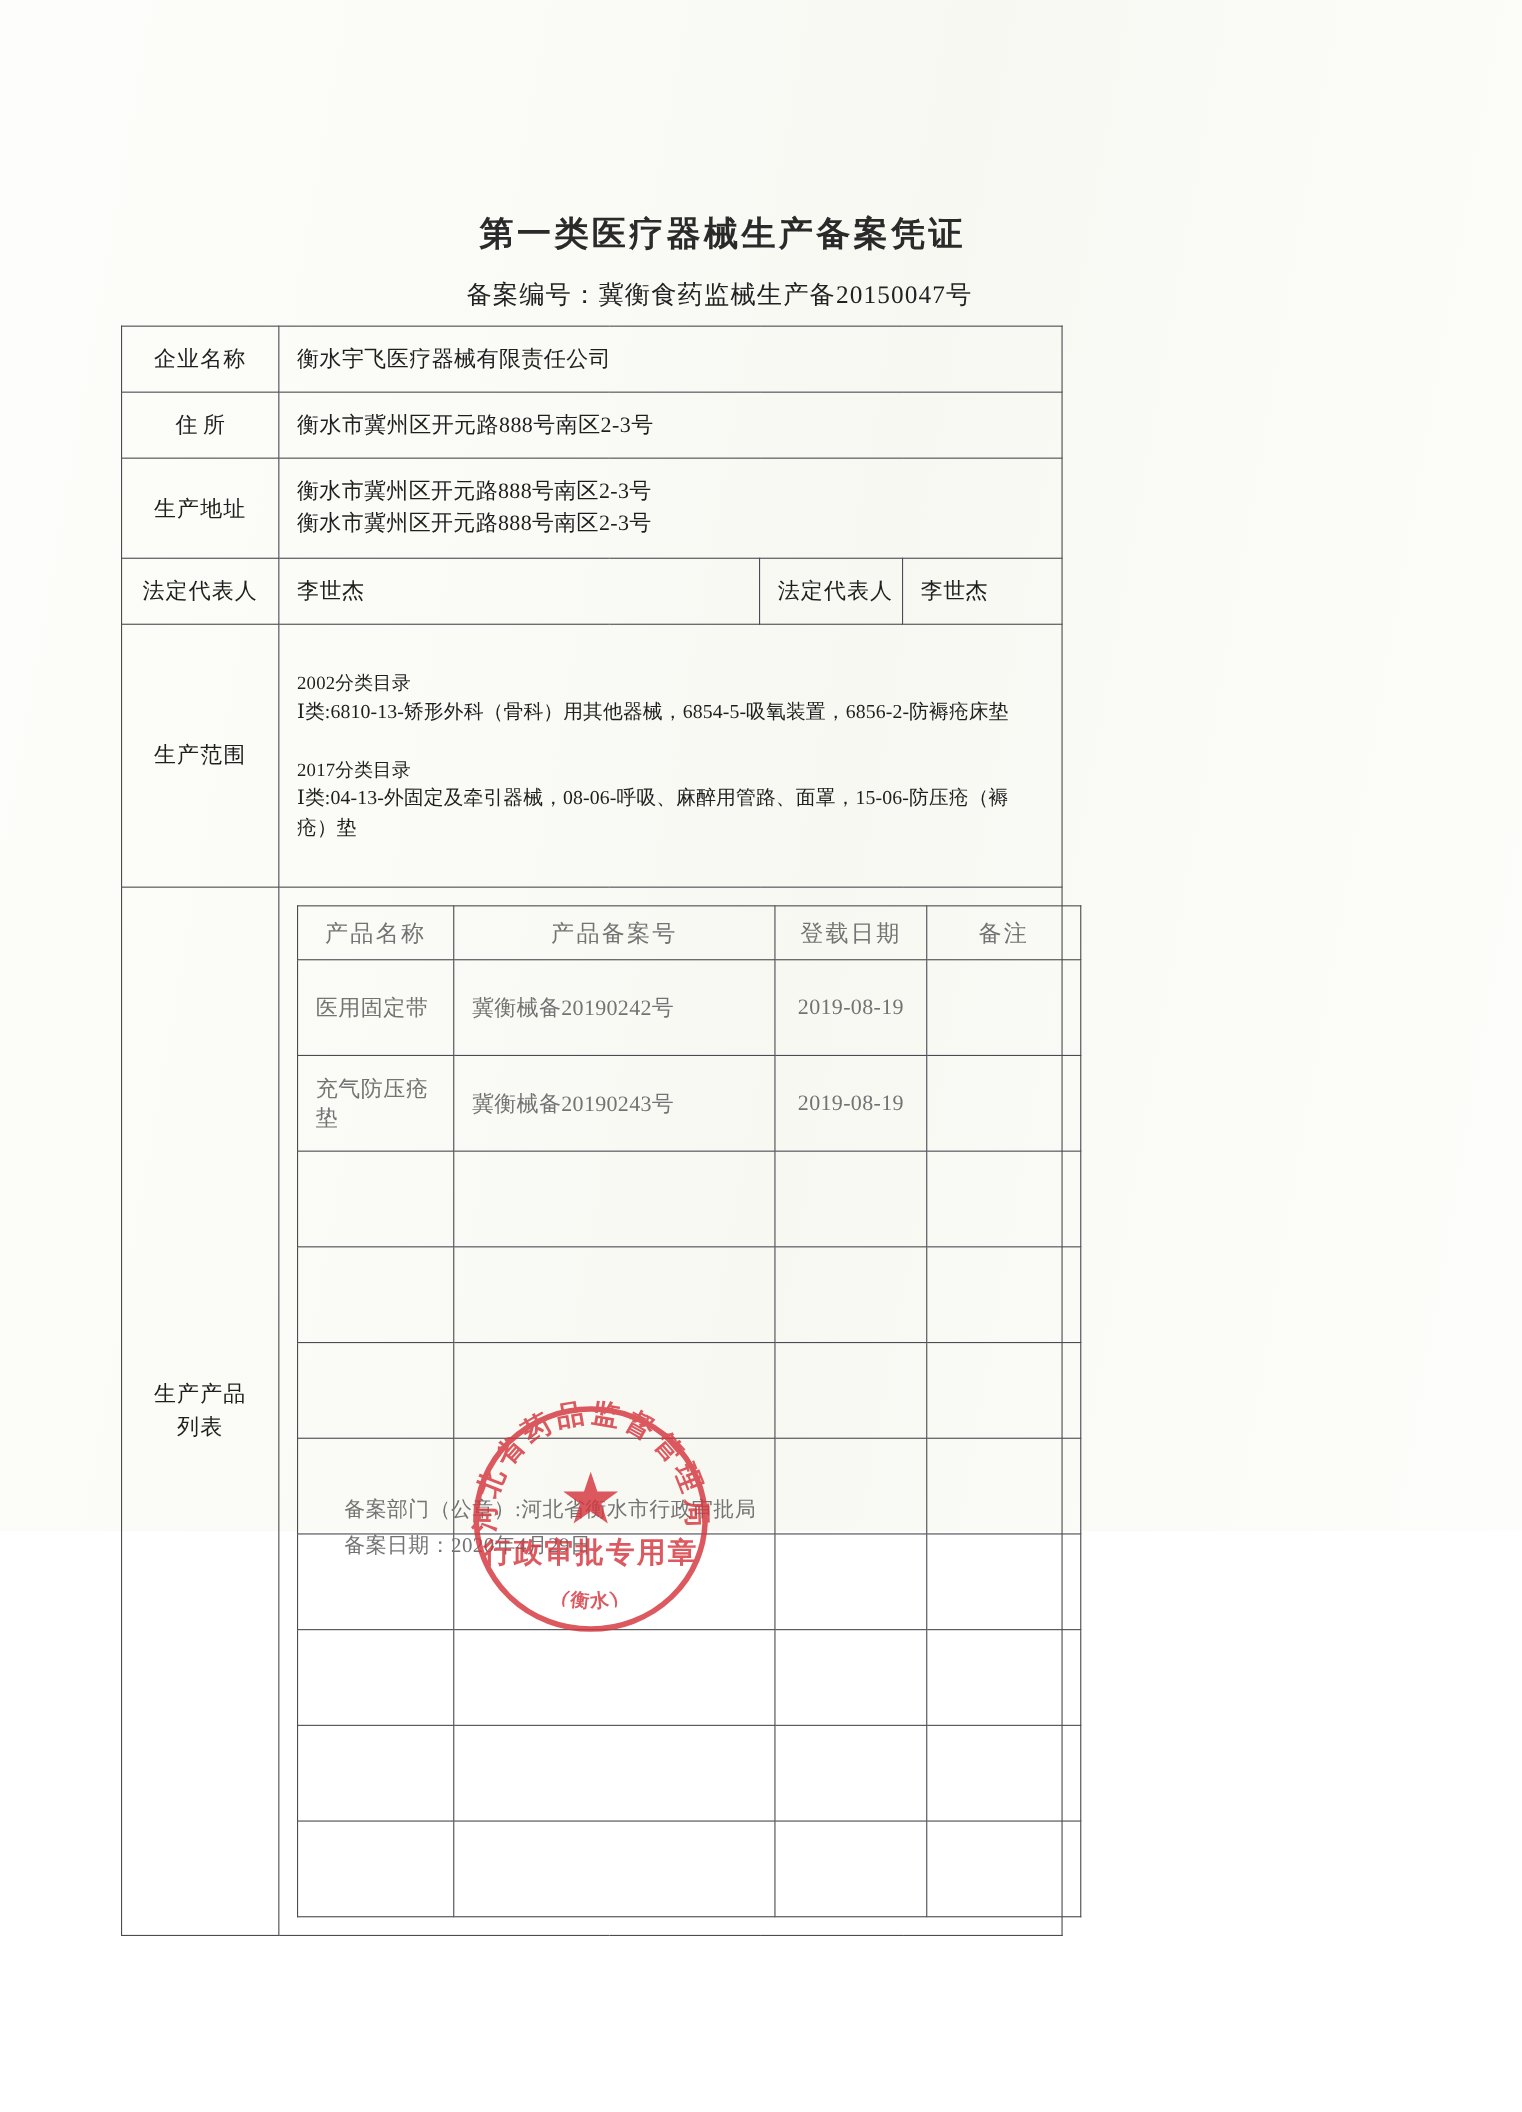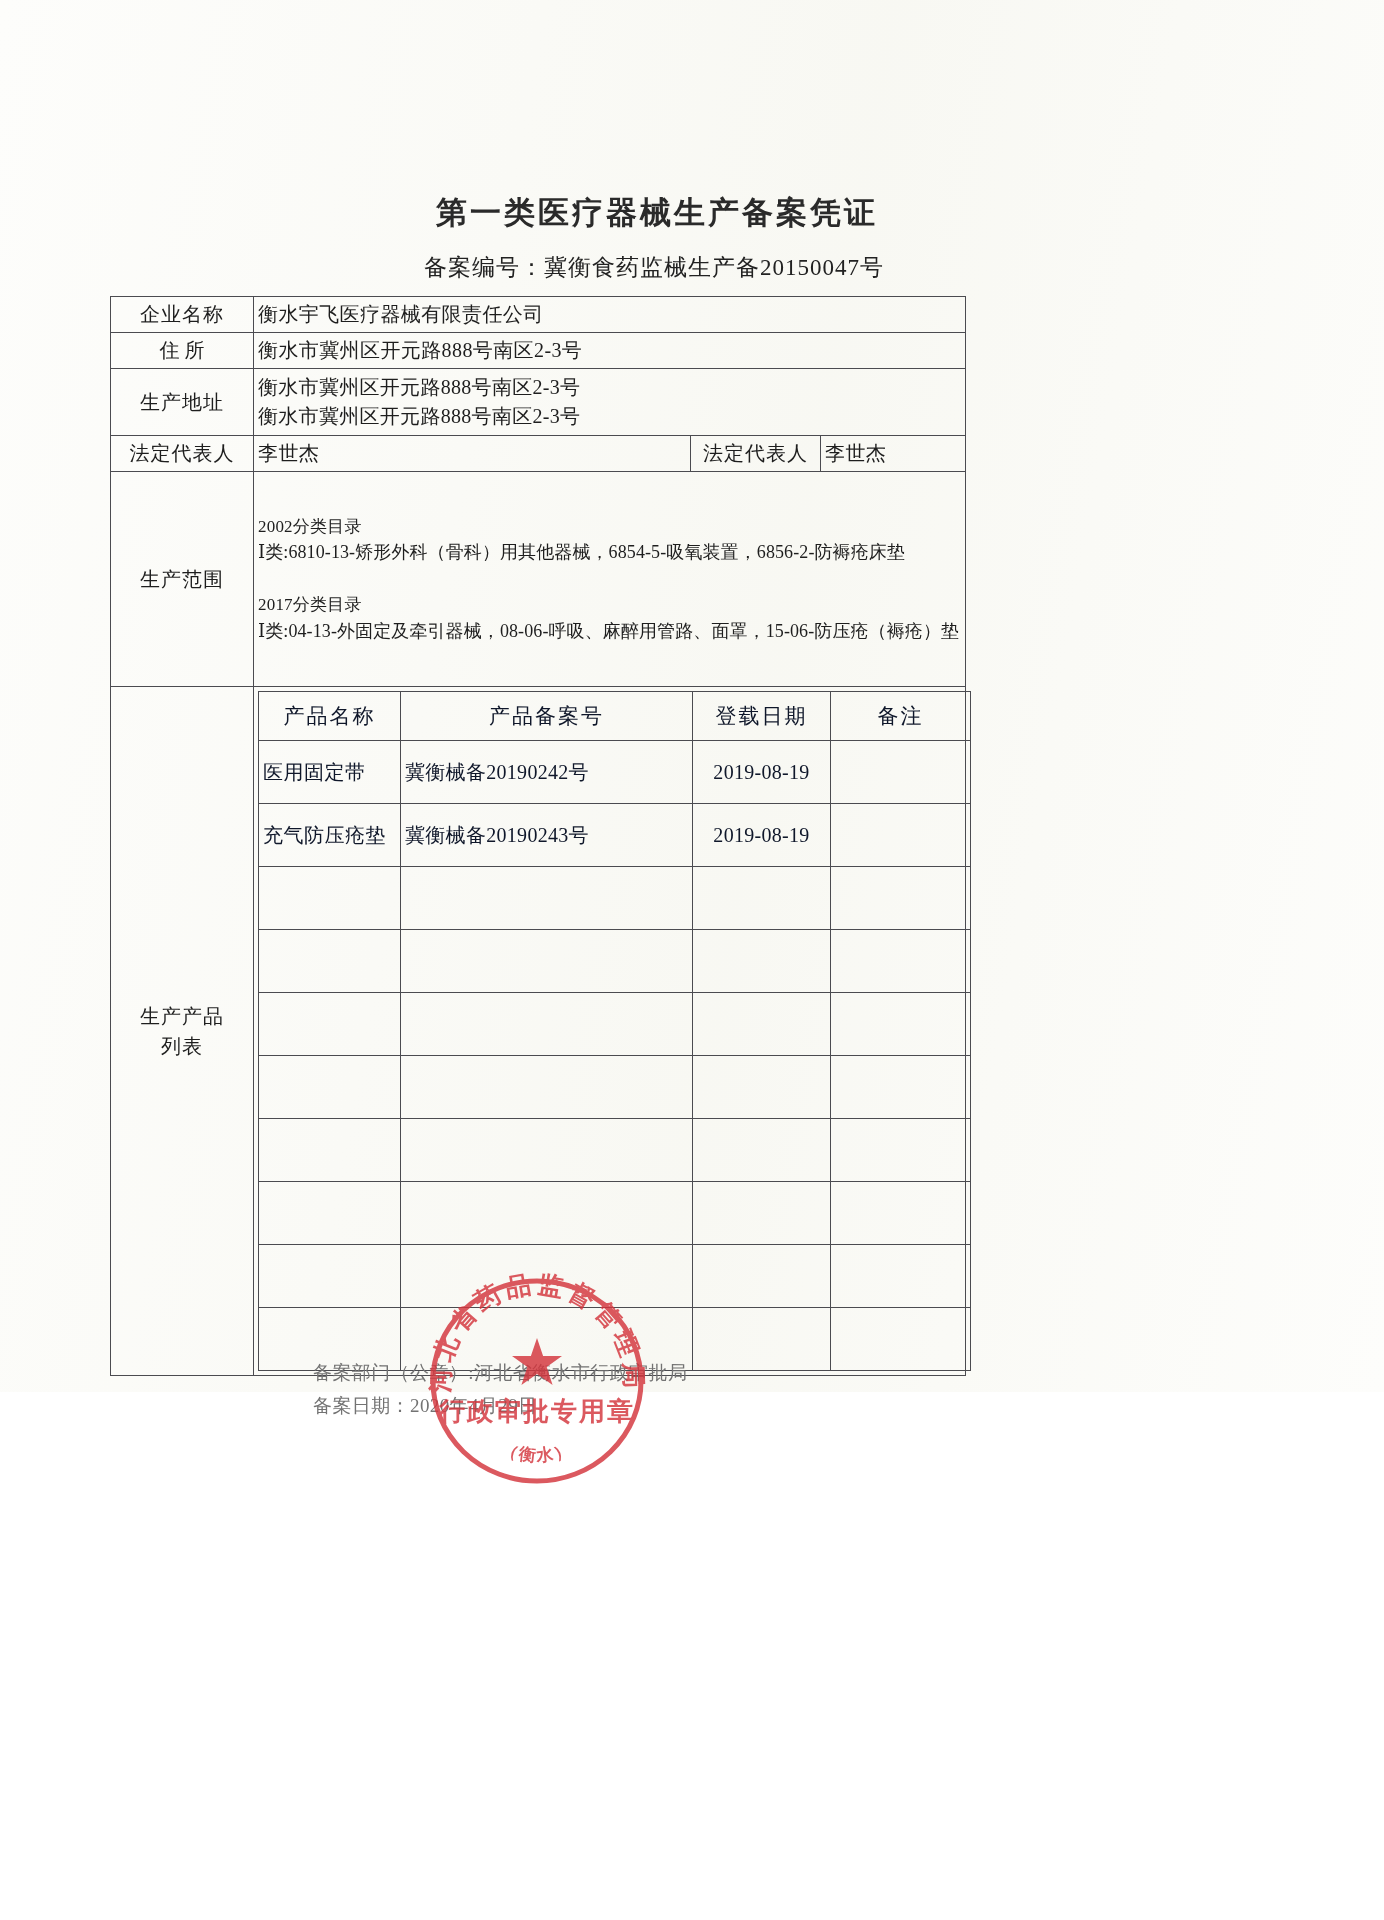--- a/index.html
+++ b/index.html
@@ -55,21 +55,21 @@
   table.main {
     position: absolute;
     left: 110px;
     top: 296px;
     width: 855px;
     border-collapse: collapse;
     table-layout: fixed;
   }
   table.main td {
     border: 1px solid #4b4b50;
-    padding: 4px;
+    padding: 16px;
     vertical-align: middle;
     font-size: 20px;
     color: #1e1e1e;
   }
   .lbl {
     text-align: center;
     font-size: 21px;
     letter-spacing: 1px;
     white-space: nowrap;
     padding: 9px 4px;
@@ -118,21 +118,21 @@
   table.prod {
     width: 100%;
     border-collapse: collapse;
     table-layout: fixed;
   }
   table.prod td, table.prod th {
     border: 1px solid #4b4b50;
     height: 54px;
     font-weight: normal;
     font-size: 20px;
-    color: #0f172a;
+    color: #737373;
   }
   table.prod th {
     font-size: 21px;
     letter-spacing: 2px;
     text-align: center;
     height: 46px;
   }
   td.pname { text-align: left; padding-left: 10px; letter-spacing: 0.5px; }
   td.pno   { text-align: left; padding-left: 8px; letter-spacing: 0.3px; }
   td.pdate { text-align: center; letter-spacing: 0.3px; }

